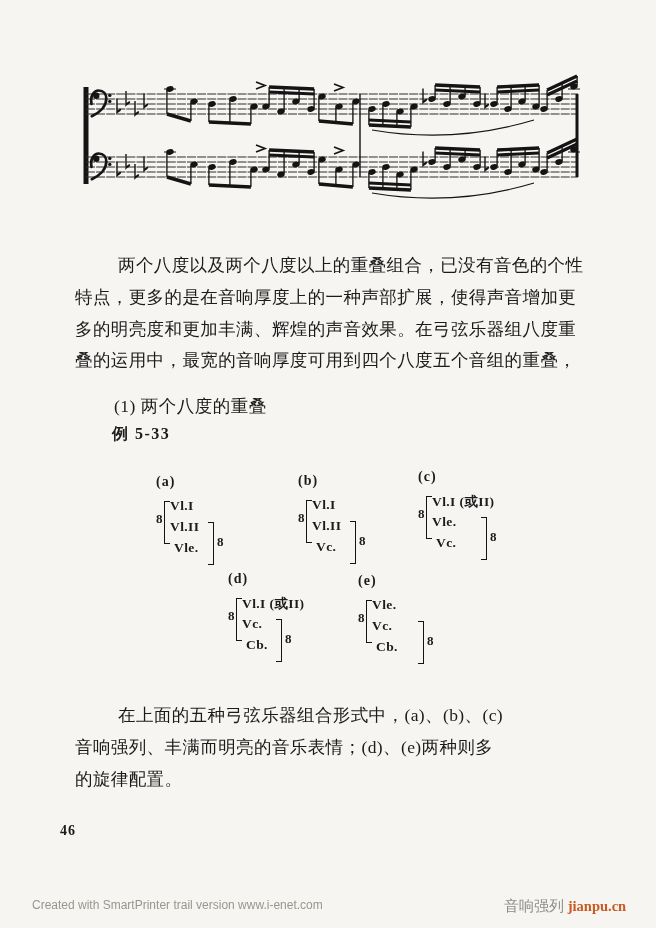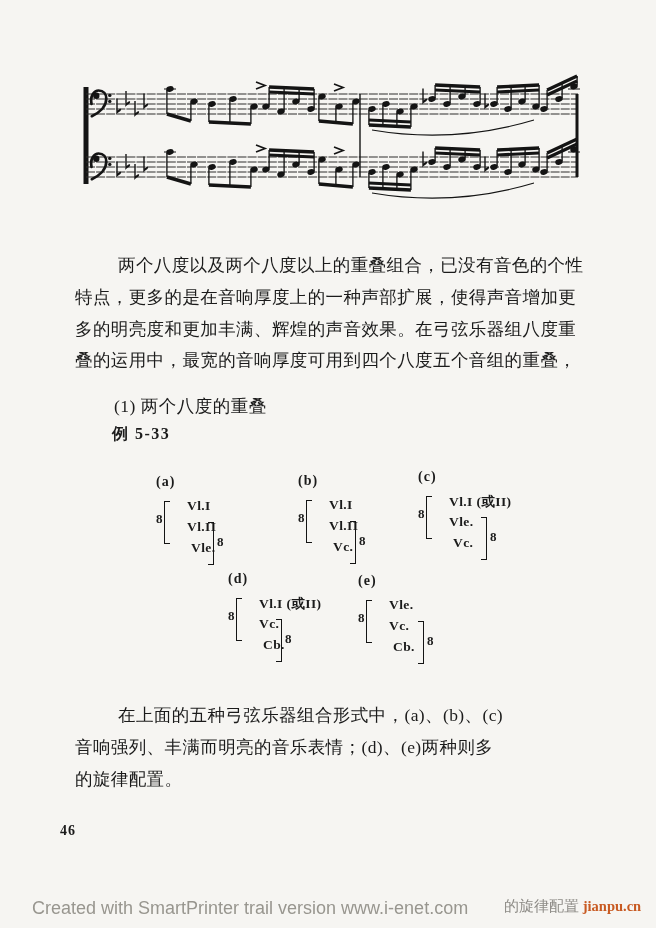--- a/index.html
+++ b/index.html
@@ -7,31 +7,31 @@
     width:656px;height:928px;position:relative;overflow:hidden;
     background:#f6f5f2;color:#1b1b1b;
     font-family:"Liberation Serif","DejaVu Serif",serif;
   }
   .abs{position:absolute}
   .para{font-size:17.5px;line-height:31.8px;letter-spacing:0.4px;white-space:nowrap}
   .indent{padding-left:43px}
   .heading{font-size:17.5px;letter-spacing:0.5px}
   .example{font-size:16px;font-weight:bold;letter-spacing:1.5px}
   .pagenum{font-size:14px;font-weight:bold;letter-spacing:1px}
-  .footer-left{font-size:18px;color:#98968f;font-family:"Liberation Sans","DejaVu Sans",sans-serif}
+  .footer-left{font-size:12px;color:#98968f;font-family:"Liberation Sans","DejaVu Sans",sans-serif}
   .wm-name{font-size:15px;color:#8e8c87}
   .wm-url{font-size:14.5px;font-weight:bold}
   .igroup{position:absolute}
   .ig-label{font-size:14px;font-weight:bold;letter-spacing:1px;margin-left:6px}
   .ig-body{position:relative;margin-top:8px;margin-left:0;height:70px}
   .ig-8{position:absolute;font-size:13px;font-weight:bold}
   .bracket{position:absolute;width:5px;height:41px}
   .bl{border-left:1.8px solid #141414;border-top:1.8px solid #141414;border-bottom:1.8px solid #141414}
   .br{border-right:1.8px solid #141414;border-top:1.8px solid #141414;border-bottom:1.8px solid #141414}
-  .ig-rows{margin-left:37px}
+  .ig-rows{margin-left:20px}
   .ig-row{height:21px;font-size:13.5px;font-weight:bold;letter-spacing:0.4px;white-space:nowrap}
   .ig-row:nth-child(3){padding-left:4px}
 </style>
 </head>
 <body>
 
 <div class="abs" style="left:0;top:0;width:656px;height:928px">
 
   <svg id="score" class="abs" style="left:0;top:0" width="656" height="232">
       <rect x="83.5" y="87" width="5" height="97" fill="#141414"></rect>
@@ -340,16 +340,16 @@
     <div class="para indent">在上面的五种弓弦乐器组合形式中，(a)、(b)、(c)</div>
     <div class="para">音响强列、丰满而明亮的音乐表情；(d)、(e)两种则多</div>
     <div class="para">的旋律配置。</div>
   </div>
 
   <div class="abs pagenum" style="left:60px;top:823px">46</div>
 
   <div class="abs footer-left" style="left:32px;top:898px">Created with SmartPrinter trail version www.i-enet.com</div>
 
   <div class="abs" style="left:504px;top:897px;white-space:nowrap">
-    <span class="wm-name">的旋律配置 </span><span class="wm-url" id="wm-url" style="color: rgb(200, 90, 34); text-align: center;">jianpu.cn</span>
+    <span class="wm-name">音响强列 </span><span class="wm-url" id="wm-url" style="color: rgb(200, 90, 34); text-align: center;">jianpu.cn</span>
   </div>
 
 </div>
 
 </body></html>

